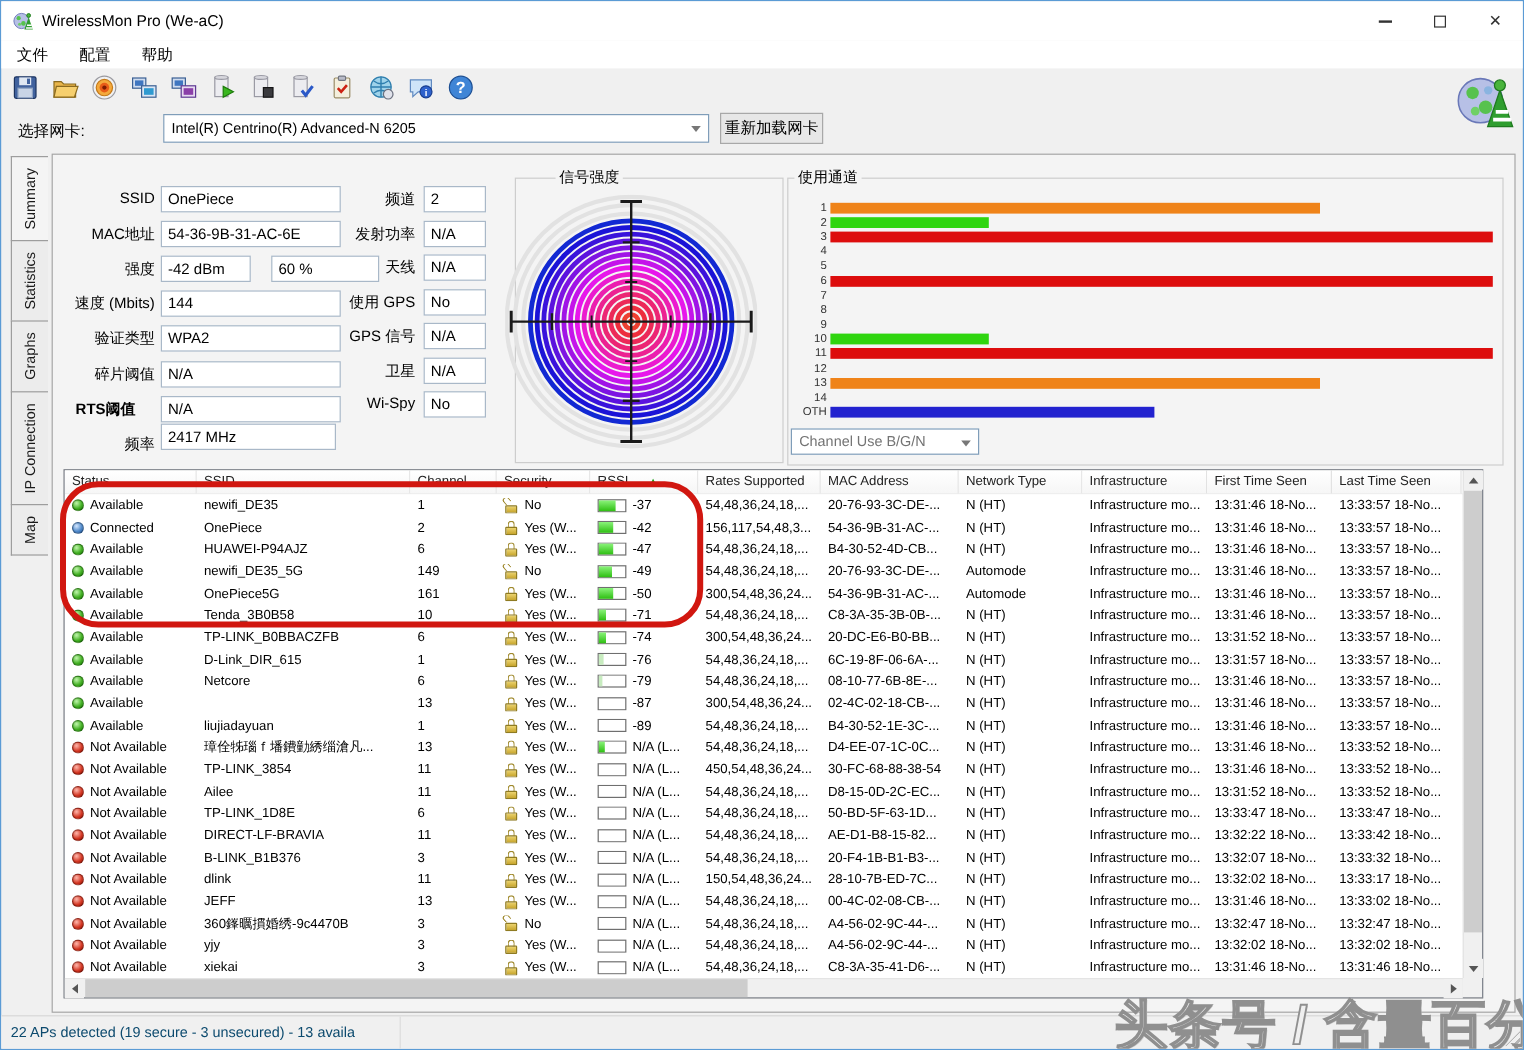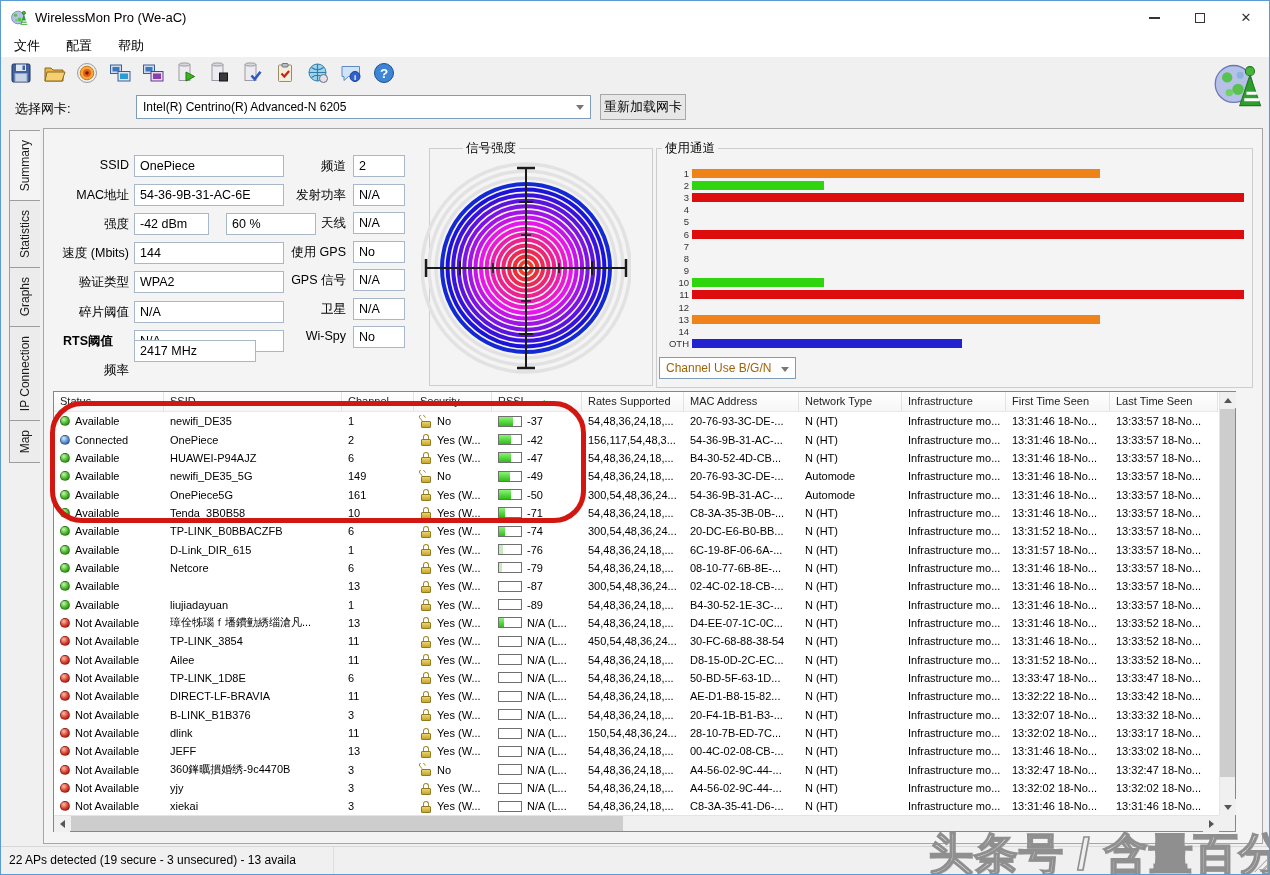--- a/index.html
+++ b/index.html
@@ -37,21 +37,21 @@
   .fld-label{position:absolute;font-size:12.5px;color:#000;text-align:right;white-space:nowrap;}
   .fld-input{position:absolute;height:22px;background:#fff;border:1px solid #a9b8c8;box-sizing:border-box;font-size:12.5px;line-height:20px;padding-left:5px;color:#000;white-space:nowrap;overflow:hidden;}
   
   .group{position:absolute;border:1px solid #cdcdcd;background:transparent;}
   .group-title{position:absolute;font-size:12.5px;color:#000;background:#f4f4f4;padding:0 3px;white-space:nowrap;}
   
   .ch-row{display:flex;align-items:center;height:12.2px;}
   .ch-lbl{width:26px;text-align:right;font-size:9.5px;color:#333;padding-right:3px;flex:none;}
   .ch-track{position:relative;height:9px;flex:1;}
   .ch-bar{position:absolute;left:0;top:0;height:9px;}
-  .ch-select{position:absolute;left:658px;top:356px;width:137px;height:22px;background:#fff;border:1px solid #7f9db9;box-sizing:border-box;font-size:12px;line-height:20px;padding-left:6px;color:#a16207;}
+  .ch-select{position:absolute;left:658px;top:356px;width:157px;height:22px;background:#fff;border:1px solid #7f9db9;box-sizing:border-box;font-size:12px;line-height:20px;padding-left:6px;color:#737373;}
   
   .table-wrap{position:absolute;left:52px;top:390px;width:1183px;height:441px;border:1px solid #828790;background:#a3a3a3;box-sizing:border-box;}
   .grid-area{position:absolute;left:0;top:0;right:16px;bottom:16px;overflow:hidden;background:#fff;}
   .thead-row,.trow{display:grid;grid-template-columns:110px 178px 72px 78px 90px 102px 115px 103px 104px 104px 108px;}
   .thead-row{height:19px;background:#fff;border-bottom:1px solid #e8e8e8;}
   .th{font-size:11px;color:#222;padding:3px 0 0 6px;border-right:1px solid #e2e2e2;white-space:nowrap;overflow:hidden;background:linear-gradient(#ffffff,#f6f6f6);}
   .sort{color:#16a016;font-size:9px;margin-left:16px;}
   .trow{height:18.35px;align-items:center;background:#fff;}
   .tc{font-size:11px;color:#000;padding-left:6px;white-space:nowrap;overflow:hidden;display:flex;align-items:center;gap:5px;}
   .dot{width:10px;height:10px;border-radius:50%;flex:none;border:1px solid rgba(0,0,0,.28);box-sizing:border-box;}
@@ -72,21 +72,21 @@
   .arr-up{width:0;height:0;border-left:4px solid transparent;border-right:4px solid transparent;border-bottom:5px solid #555;}
   .arr-dn{width:0;height:0;border-left:4px solid transparent;border-right:4px solid transparent;border-top:5px solid #555;}
   .arr-lf{width:0;height:0;border-top:4px solid transparent;border-bottom:4px solid transparent;border-right:5px solid #555;}
   .arr-rt{width:0;height:0;border-top:4px solid transparent;border-bottom:4px solid transparent;border-left:5px solid #555;}
   .hscroll{position:absolute;left:0;bottom:0;right:16px;height:16px;background:#f0f0f0;border-top:1px solid #e4e4e4;box-sizing:border-box;}
   .hscroll .thumb{position:absolute;top:0;bottom:0;left:17px;width:552px;background:#cdcdcd;}
   .sb-corner{position:absolute;right:0;bottom:0;width:16px;height:16px;background:#f0f0f0;}
   
   .red-annot{position:absolute;left:49px;top:400px;width:526px;height:112px;border:5px solid #d11710;border-radius:32px;z-index:40;pointer-events:none;}
   
-  .statusbar{position:absolute;left:0;bottom:0;right:0;height:27px;background:#f0f0f0;border-top:1px solid #d8d8d8;display:flex;font-size:12px;color:#000000;}
+  .statusbar{position:absolute;left:0;bottom:0;right:0;height:27px;background:#f0f0f0;border-top:1px solid #d8d8d8;display:flex;font-size:12px;color:#0c4a6e;}
   .sb-p1{width:333px;padding:6px 0 0 8px;border-right:1px solid #dddddd;box-sizing:border-box;white-space:nowrap;overflow:hidden;}
   .sb-p2{width:763px;padding:6px 0 0 8px;border-right:1px solid #dddddd;box-sizing:border-box;}
   .sb-p3{flex:1;position:relative;}
   .grip{position:absolute;right:2px;bottom:2px;width:13px;height:13px;background:repeating-linear-gradient(135deg,transparent 0 3px,#b5b5b5 3px 5px);clip-path:polygon(100% 0,100% 100%,0 100%);}
   
   .watermark{position:absolute;left:928px;top:824px;z-index:60;font-size:44px;font-weight:bold;letter-spacing:1px;color:#efefef;-webkit-text-stroke:1.5px #8f8f8f;text-shadow:1px 1px 0 #c9c9c9;white-space:nowrap;pointer-events:none;}
   .radar-svg{position:absolute;left:420px;top:161px;}
 </style>
 </head>
 <body>
@@ -266,21 +266,21 @@
       <div class="fld-input" style="left:213px;top:212.2px;width:90px;margin-left:12px;">60 %</div>
       <div class="fld-label" style="left:26px;top:244.3px;width:102px;">速度 (Mbits)</div>
       <div class="fld-input" style="left:133px;top:241.3px;width:150px;">144</div>
       <div class="fld-label" style="left:26px;top:273.4px;width:102px;">验证类型</div>
       <div class="fld-input" style="left:133px;top:270.4px;width:150px;">WPA2</div>
       <div class="fld-label" style="left:26px;top:302.5px;width:102px;">碎片阈值</div>
       <div class="fld-input" style="left:133px;top:299.5px;width:150px;">N/A</div>
       <div class="fld-label" style="left:10px;top:331.6px;width:102px;font-weight:bold;">RTS阈值</div>
       <div class="fld-input" style="left:133px;top:328.6px;width:150px;">N/A</div>
       <div class="fld-label" style="left:26px;top:360.70000000000005px;width:102px;">频率</div>
-      <div class="fld-input" style="left:133px;top:339px;width:122px;">2417 MHz</div>
+      <div class="fld-input" style="left:133px;top:352px;width:146px;">2417 MHz</div>
       <div class="fld-label" style="left:243px;top:157px;width:102px;">频道</div>
       <div class="fld-input" style="left:352px;top:154px;width:52px;">2</div>
       <div class="fld-label" style="left:243px;top:185.5px;width:102px;">发射功率</div>
       <div class="fld-input" style="left:352px;top:182.5px;width:52px;">N/A</div>
       <div class="fld-label" style="left:243px;top:214px;width:102px;">天线</div>
       <div class="fld-input" style="left:352px;top:211px;width:52px;">N/A</div>
       <div class="fld-label" style="left:243px;top:242.5px;width:102px;">使用 GPS</div>
       <div class="fld-input" style="left:352px;top:239.5px;width:52px;">No</div>
       <div class="fld-label" style="left:243px;top:271px;width:102px;">GPS 信号</div>
       <div class="fld-input" style="left:352px;top:268px;width:52px;">N/A</div>

